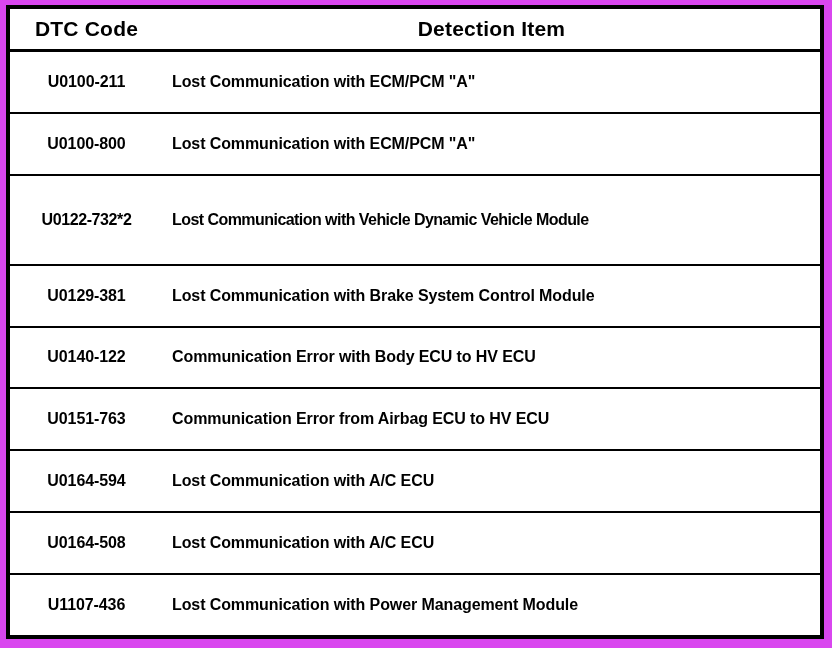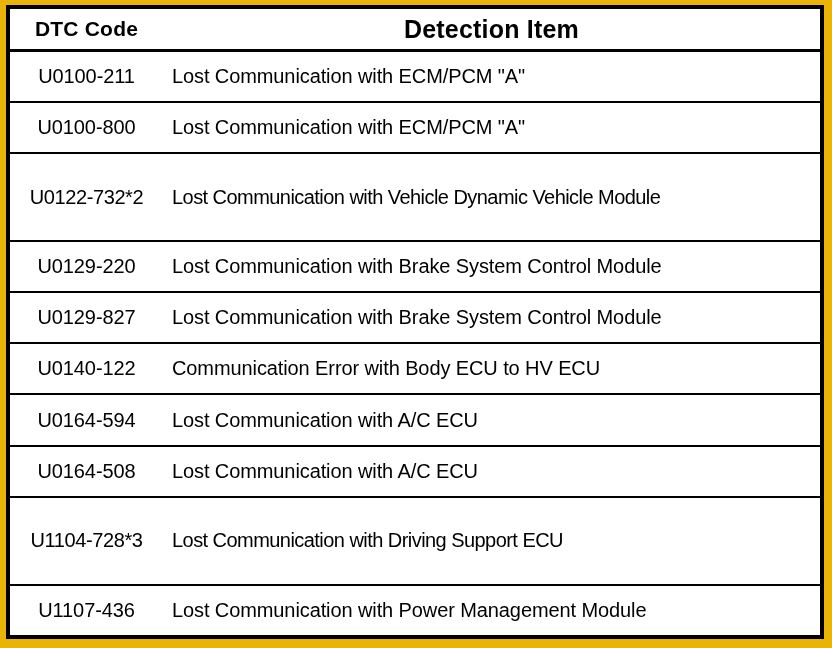--- a/index.html
+++ b/index.html
@@ -12,21 +12,21 @@
     height: 648px;
     font-family: "Liberation Sans", sans-serif;
     color: #000000;
     overflow: hidden;
   }
 
   .page {
     position: relative;
     width: 832px;
     height: 648px;
-    background: #eab308;
+    background: #d946ef;
     box-sizing: border-box;
   }
 
   .dtc-table {
     position: absolute;
     left: 6px;
     top: 5px;
     width: 818px;
     height: 634px;
     border-collapse: collapse;
@@ -60,29 +60,29 @@
     font-weight: bold;
     font-size: 21px;
     letter-spacing: 0.2px;
     text-align: center;
     font-stretch: condensed;
   }
   .head-row th.cell-code {
     font-size: 21px;
   }
   .head-row th.cell-item {
-    font-size: 25px;
+    font-size: 21px;
   }
 
   
   .body-row td {
     height: 42px;
     border-top: 2px solid #000000;
-    font-size: 20px;
-    font-weight: normal;
+    font-size: 16px;
+    font-weight: bold;
   }
   .body-row:first-of-type td {
     border-top: 0;
   }
 
   .body-row td.cell-code {
     text-align: center;
     white-space: nowrap;
     padding: 0 3px;
     letter-spacing: -0.1px;
@@ -91,21 +91,21 @@
   .body-row td.cell-item {
     text-align: left;
     padding-left: 9px;
     white-space: nowrap;
     letter-spacing: -0.1px;
   }
 
   
   .body-row td.cell-code.tight {
     letter-spacing: -0.4px;
-    padding: 16px 1px;
+    padding: 10px 1px;
   }
   .body-row td.cell-item.tight {
     letter-spacing: -0.55px;
   }
 </style>
 </head>
 <body>
 
 <div class="page">
   <table class="dtc-table">
@@ -126,42 +126,38 @@
         </tr>
         <tr class="body-row">
           <td class="cell-code">U0100-800</td>
           <td class="cell-item">Lost Communication with ECM/PCM "A"</td>
         </tr>
         <tr class="body-row">
           <td class="cell-code tight">U0122-732*2</td>
           <td class="cell-item tight">Lost Communication with Vehicle Dynamic Vehicle Module</td>
         </tr>
         <tr class="body-row">
-          <td class="cell-code">U0129-220</td>
-          <td class="cell-item">Lost Communication with Brake System Control Module</td>
-        </tr>
-        <tr class="body-row">
-          <td class="cell-code">U0129-827</td>
+          <td class="cell-code">U0129-381</td>
           <td class="cell-item">Lost Communication with Brake System Control Module</td>
         </tr>
         <tr class="body-row">
           <td class="cell-code">U0140-122</td>
           <td class="cell-item">Communication Error with Body ECU to HV ECU</td>
+        </tr>
+        <tr class="body-row">
+          <td class="cell-code">U0151-763</td>
+          <td class="cell-item">Communication Error from Airbag ECU to HV ECU</td>
         </tr>
         <tr class="body-row">
           <td class="cell-code">U0164-594</td>
           <td class="cell-item">Lost Communication with A/C ECU</td>
         </tr>
         <tr class="body-row">
           <td class="cell-code">U0164-508</td>
           <td class="cell-item">Lost Communication with A/C ECU</td>
         </tr>
         <tr class="body-row">
-          <td class="cell-code tight">U1104-728*3</td>
-          <td class="cell-item tight">Lost Communication with Driving Support ECU</td>
-        </tr>
-        <tr class="body-row">
           <td class="cell-code">U1107-436</td>
           <td class="cell-item">Lost Communication with Power Management Module</td>
         </tr>
       </tbody>
   </table>
 </div>
 
 </body></html>

